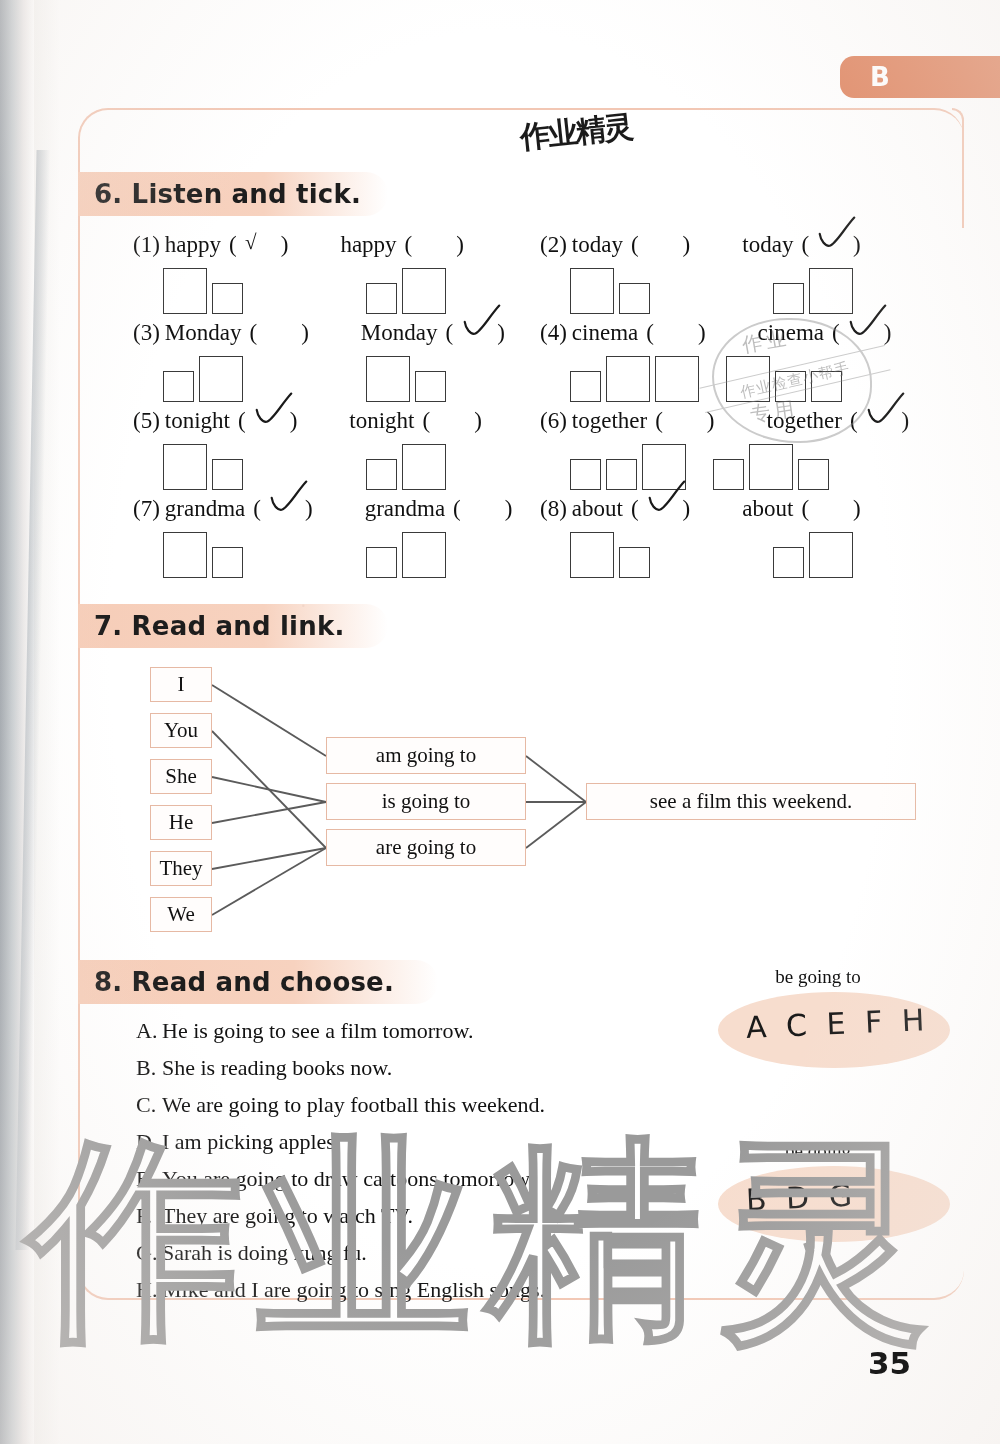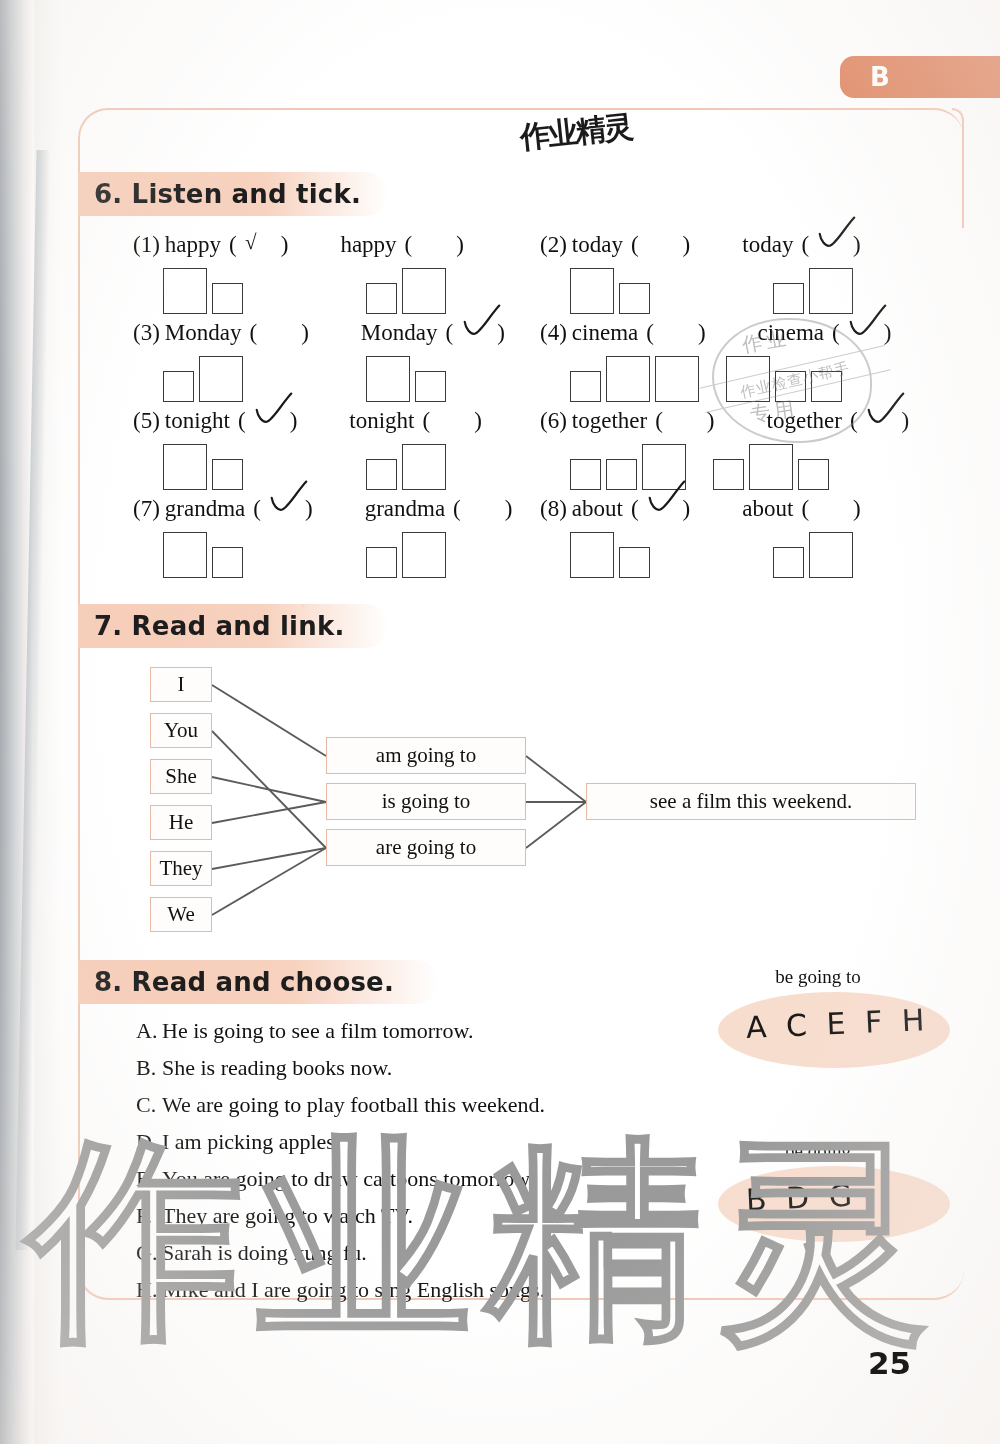--- a/index.html
+++ b/index.html
@@ -438,14 +438,14 @@
     <div class="band">作业检查小帮手</div>
     <div class="bot-cn">专用</div>
   </div>
 
   <div id="wm-big">
     <span>作业精灵</span>
   </div>
 
   <div id="paper-tint"></div>
 
-  <div id="pageno">25</div>
+  <div id="pageno">35</div>
 </div>
 
 </body></html>

